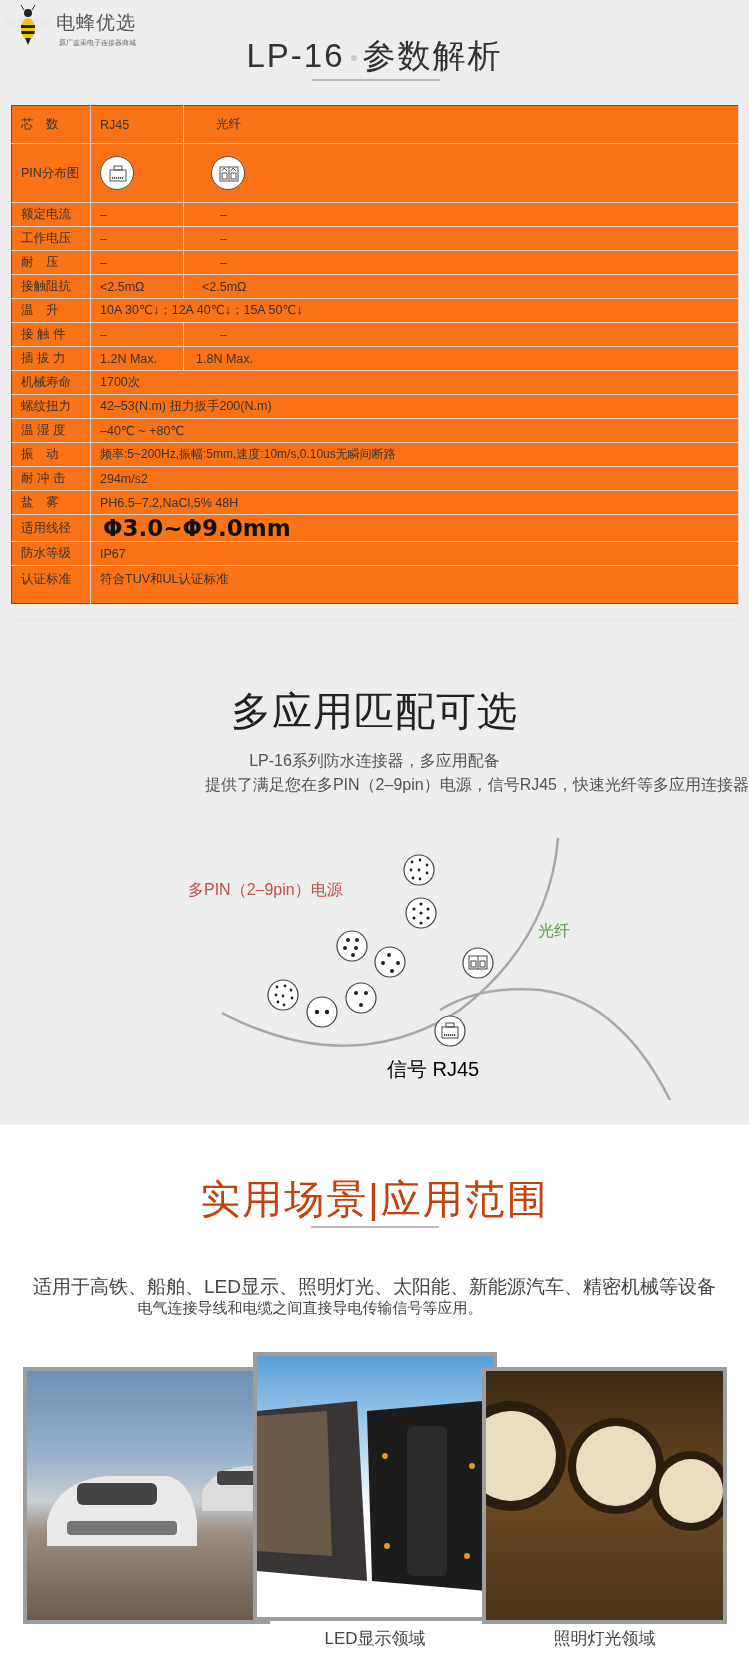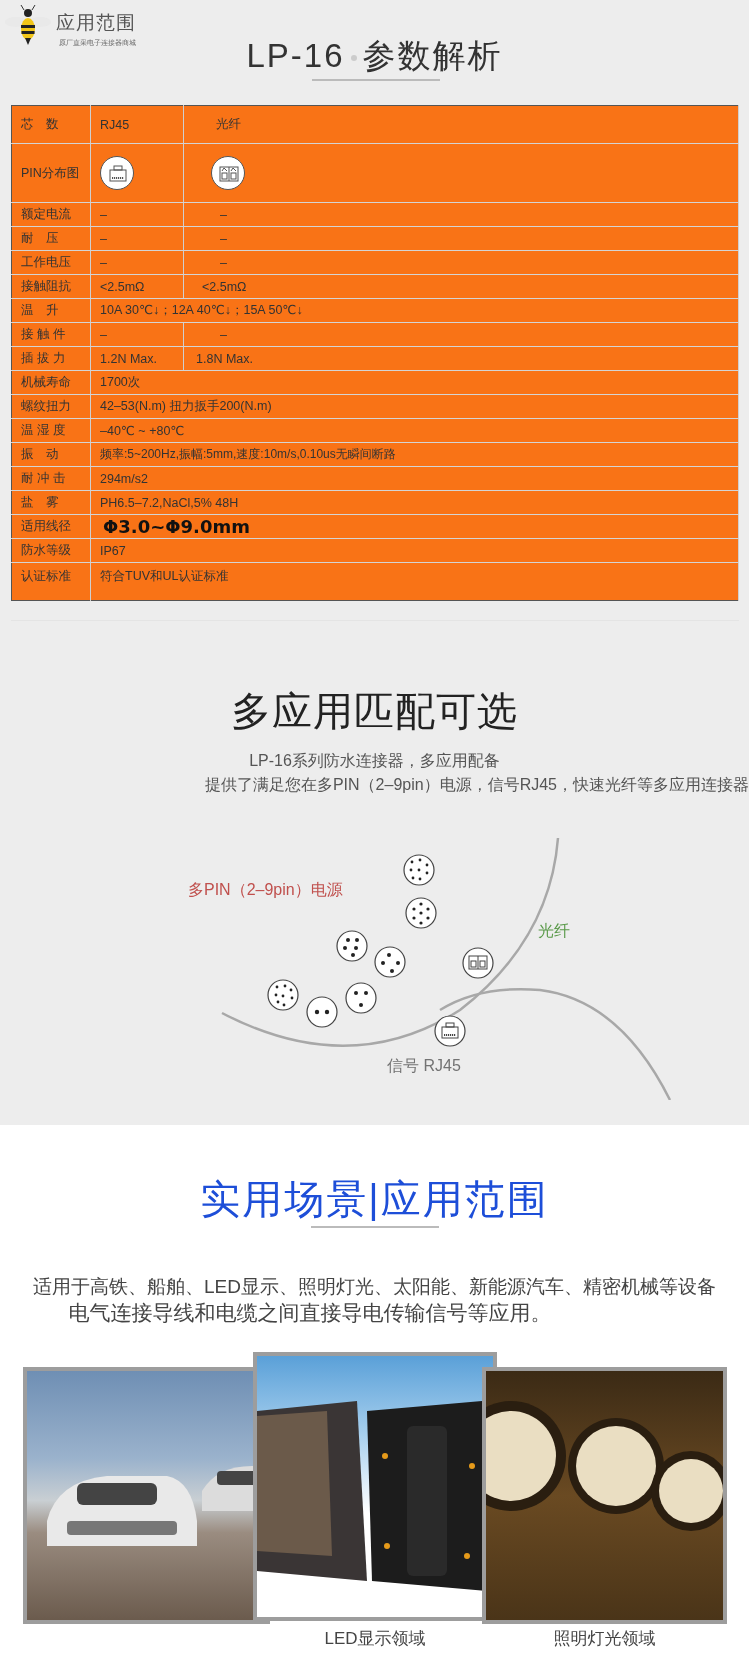--- a/index.html
+++ b/index.html
@@ -15,32 +15,32 @@
     table.spec{position:absolute;left:11px;top:105px;width:728px;border-collapse:collapse;background:#f97316;border:1.5px solid #555;font-size:12.5px;color:#333}
     table.spec td{border-bottom:1px solid #d4d4d4;border-right:1px solid #cfcfcf;padding:0 9px;height:24px;white-space:nowrap}
     table.spec td.lbl{width:79px;letter-spacing:0}
     table.spec td.c1{width:93px;text-align:left}
     table.spec td.c2{padding-left:14px}
     table.spec tr.hdr td{height:38px}
     table.spec tr.pin td{height:59px}
     table.spec tr.last td{height:38px;border-bottom:none;vertical-align:top;padding-top:5px}
     .pinicon{display:inline-block;width:34px;height:34px;border:1.2px solid #555;border-radius:50%;background:#fff;position:relative;vertical-align:middle}
     .pinicon svg{position:absolute;left:7px;top:8px}
-    .big{font-size:18px;font-weight:bold;color:#111;font-family:"DejaVu Sans",sans-serif}
+    .big{font-size:23px;font-weight:bold;color:#111;font-family:"DejaVu Sans",sans-serif}
     .hr{position:absolute;left:11px;top:620px;width:728px;height:1px;background:#e4e4e4}
     .title2{position:absolute;left:0;width:749px;top:684px;text-align:center;font-size:40px;color:#222;font-weight:300;letter-spacing:1px}
     .sub2a{position:absolute;left:0;width:749px;top:751px;text-align:center;font-size:16px;color:#555}
     .sub2b{position:absolute;left:0;width:749px;top:775px;text-align:right;font-size:16px;color:#555}
     .diagram{position:absolute;left:150px;top:780px;width:600px;height:320px}
     .lbl-red{position:absolute;left:188px;top:880px;font-size:16px;color:#c0504d}
     .lbl-green{position:absolute;left:538px;top:921px;font-size:16px;color:#5a9a4a}
-    .lbl-gold{position:absolute;left:387px;top:1056px;font-size:16px;color:#737373}
-    .title3{position:absolute;left:0;width:749px;top:1172px;text-align:center;font-size:40px;color:#1d4ed8;font-weight:300;letter-spacing:2px}
+    .lbl-gold{position:absolute;left:387px;top:1056px;font-size:20px;color:#000000}
+    .title3{position:absolute;left:0;width:749px;top:1172px;text-align:center;font-size:40px;color:#c2410c;font-weight:300;letter-spacing:2px}
     .desc3a{position:absolute;left:0;width:749px;top:1274px;text-align:center;font-size:19px;color:#444}
-    .desc3b{position:absolute;left:0;width:620px;top:1299px;text-align:center;font-size:21px;color:#444}
+    .desc3b{position:absolute;left:0;width:620px;top:1299px;text-align:center;font-size:15px;color:#444}
     .photo{position:absolute;border:4px solid #9d9d9d;overflow:hidden}
     .cap{position:absolute;font-size:17px;color:#444;text-align:center}
   </style>
 </head>
 <body>
 
 <div class="sec1"></div>
 <div class="sec2"></div>
 
 <div class="logo">
@@ -48,21 +48,21 @@
     <ellipse cx="12" cy="18" rx="11" ry="5" fill="#e8e8e8" opacity="0.9"></ellipse>
     <ellipse cx="36" cy="18" rx="11" ry="5" fill="#e8e8e8" opacity="0.9"></ellipse>
     <line x1="20" y1="6" x2="17" y2="1" stroke="#333" stroke-width="1"></line>
     <line x1="28" y1="6" x2="31" y2="1" stroke="#333" stroke-width="1"></line>
     <circle cx="24" cy="9" r="4" fill="#222"></circle>
     <ellipse cx="24" cy="25" rx="7" ry="11" fill="#f2c619"></ellipse>
     <rect x="17" y="21" width="14" height="3" fill="#222"></rect>
     <rect x="17.5" y="27" width="13" height="3" fill="#222"></rect>
     <path d="M21 34 L27 34 L24 41 Z" fill="#222"></path>
   </svg>
-  <div class="logo-name">应用范围</div>
+  <div class="logo-name">电蜂优选</div>
   <div class="logo-sub">原厂直采电子连接器商城</div>
 </div>
 
 <div class="title1">
   <span>LP-16</span><span class="dot"></span><span>参数解析</span>
 </div>
 <div class="underline" style="left:312px;top:79px;width:128px"></div>
 
 <table class="spec">
   <tbody>
@@ -93,26 +93,26 @@
             </svg>
       </span>
     </td>
   </tr>
   <tr>
     <td class="lbl">额定电流</td>
     <td class="c1">–</td>
     <td class="c2" style="padding-left:36px">–</td>
   </tr>
   <tr>
-    <td class="lbl">耐　压</td>
+    <td class="lbl">工作电压</td>
     <td class="c1">–</td>
     <td class="c2" style="padding-left:36px">–</td>
   </tr>
   <tr>
-    <td class="lbl">工作电压</td>
+    <td class="lbl">耐　压</td>
     <td class="c1">–</td>
     <td class="c2" style="padding-left:36px">–</td>
   </tr>
   <tr>
     <td class="lbl">接触阻抗</td>
     <td class="c1">&lt;2.5mΩ</td>
     <td class="c2" style="padding-left:18px">&lt;2.5mΩ</td>
   </tr>
   <tr>
     <td class="lbl">温　升</td>

